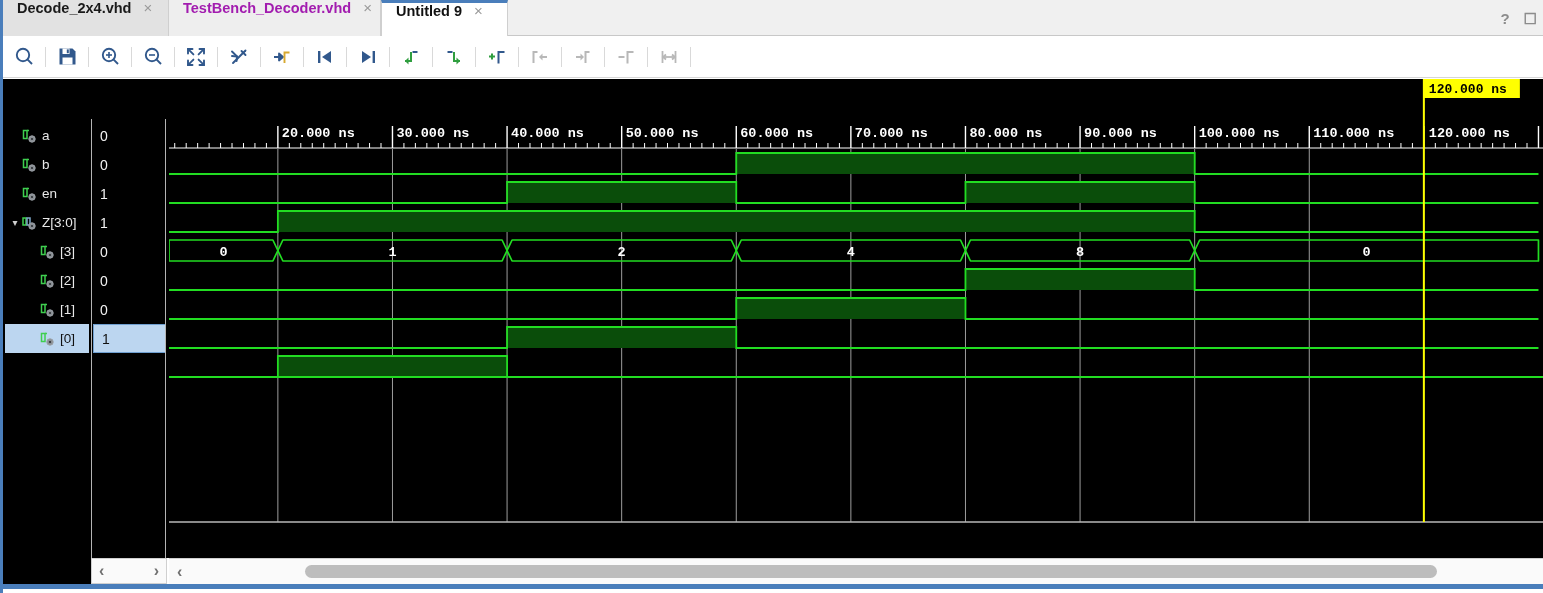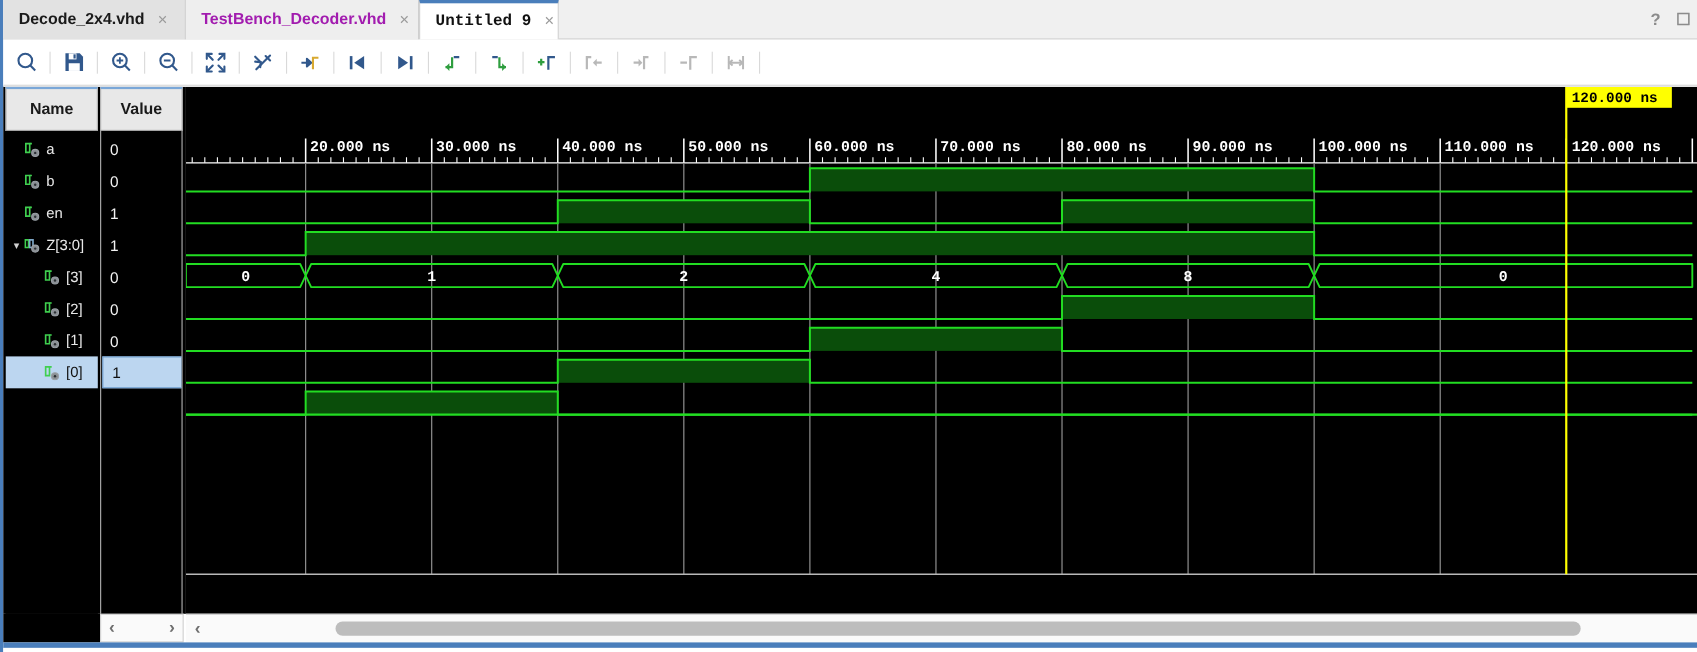--- a/index.html
+++ b/index.html
@@ -7,28 +7,28 @@
        font-family:"Liberation Sans",sans-serif;
        -webkit-font-smoothing:antialiased;}
 
   .app{position:relative;width:1543px;height:593px;background:#fff;
        border-left:3px solid #4a7ebb;box-sizing:border-box;}
 
   
   .tabbar{position:absolute;left:0;top:0;width:1540px;height:36px;
           background:#f0f0f0;border-bottom:1px solid #c8c8c8;box-sizing:border-box;}
   .tab{position:absolute;top:0;height:36px;box-sizing:border-box;
-       display:flex;align-items:center;padding:0 11px 0 14px;cursor:default;}
+       display:flex;padding:0 11px 0 14px;cursor:default;}
   .tab .tlabel{font-size:14.5px;white-space:nowrap;}
   .tab .tclose{font-size:15px;color:#9a9a9a;margin-left:12px;line-height:1;}
   .tab.inactive{background:#e2e2e2;border-right:1px solid #cfcfcf;}
   .tab.inactive2{background:#eeeeee;border-right:1px solid #cfcfcf;}
   .tab.active{background:#ffffff;border-top:3px solid #4a7ebb;
               border-right:1px solid #cfcfcf;border-left:1px solid #cfcfcf;}
-  .tab.active .tlabel{font-weight:bold;color:#111;font-family:Liberation Mono, monospace;}
+  .tab.active .tlabel{font-weight:bold;color:#111;}
   .tab.inactive .tlabel{font-weight:bold;color:#1a1a1a;}
   .tab.inactive2 .tlabel{font-weight:bold;color:#a21caf;}
 
   .wincontrols{position:absolute;right:6px;top:11px;display:flex;
                align-items:center;gap:14px;color:#8c8c8c;}
   .wincontrols .wc{font-size:15px;font-weight:bold;line-height:1;}
 
   
   .toolbar{position:absolute;left:0;top:36px;width:1540px;height:42px;
            background:#fff;border-bottom:1px solid #d6d6d6;box-sizing:border-box;
@@ -238,24 +238,20 @@
           <line x1="3.5" y1="4" x2="3.5" y2="16"></line>
           <line x1="16.5" y1="4" x2="16.5" y2="16"></line>
           <line x1="4" y1="10" x2="16" y2="10"></line>
           <path d="M7 7.5 4 10l3 2.5M13 7.5 16 10l-3 2.5" fill="none"></path>
         </svg>
     </div>
     <div class="tsep"></div>
   </div>
 
   <div class="leftpanel">
-    <div class="hdrrow">
-      <div class="hdr hdr-name">Name</div>
-      <div class="hdr hdr-value">Value</div>
-    </div>
     <div class="namecol" id="namecol">
         <div class="nrow" style="top: 2px;">
           <span class="chev"></span>
           <span class="ind" style="width: 0px;"></span>
           <span style="margin-right: 5px; line-height: 0;"><svg width="15" height="14" viewBox="0 0 15 14" style="vertical-align:middle">
               <path d="M1.5 1.5h3.5v8h-3.5z" fill="none" stroke="#3fcf4f" stroke-width="1.5"></path>
               <path d="M5 1.5h2" stroke="#3fcf4f" stroke-width="1.5"></path>
               <circle cx="10" cy="10" r="3.2" fill="#8a8f94" stroke="#9aa0a6" stroke-width="1"></circle>
               <circle cx="10" cy="10" r="1.1" fill="#2b2f33"></circle>
             </svg></span>

